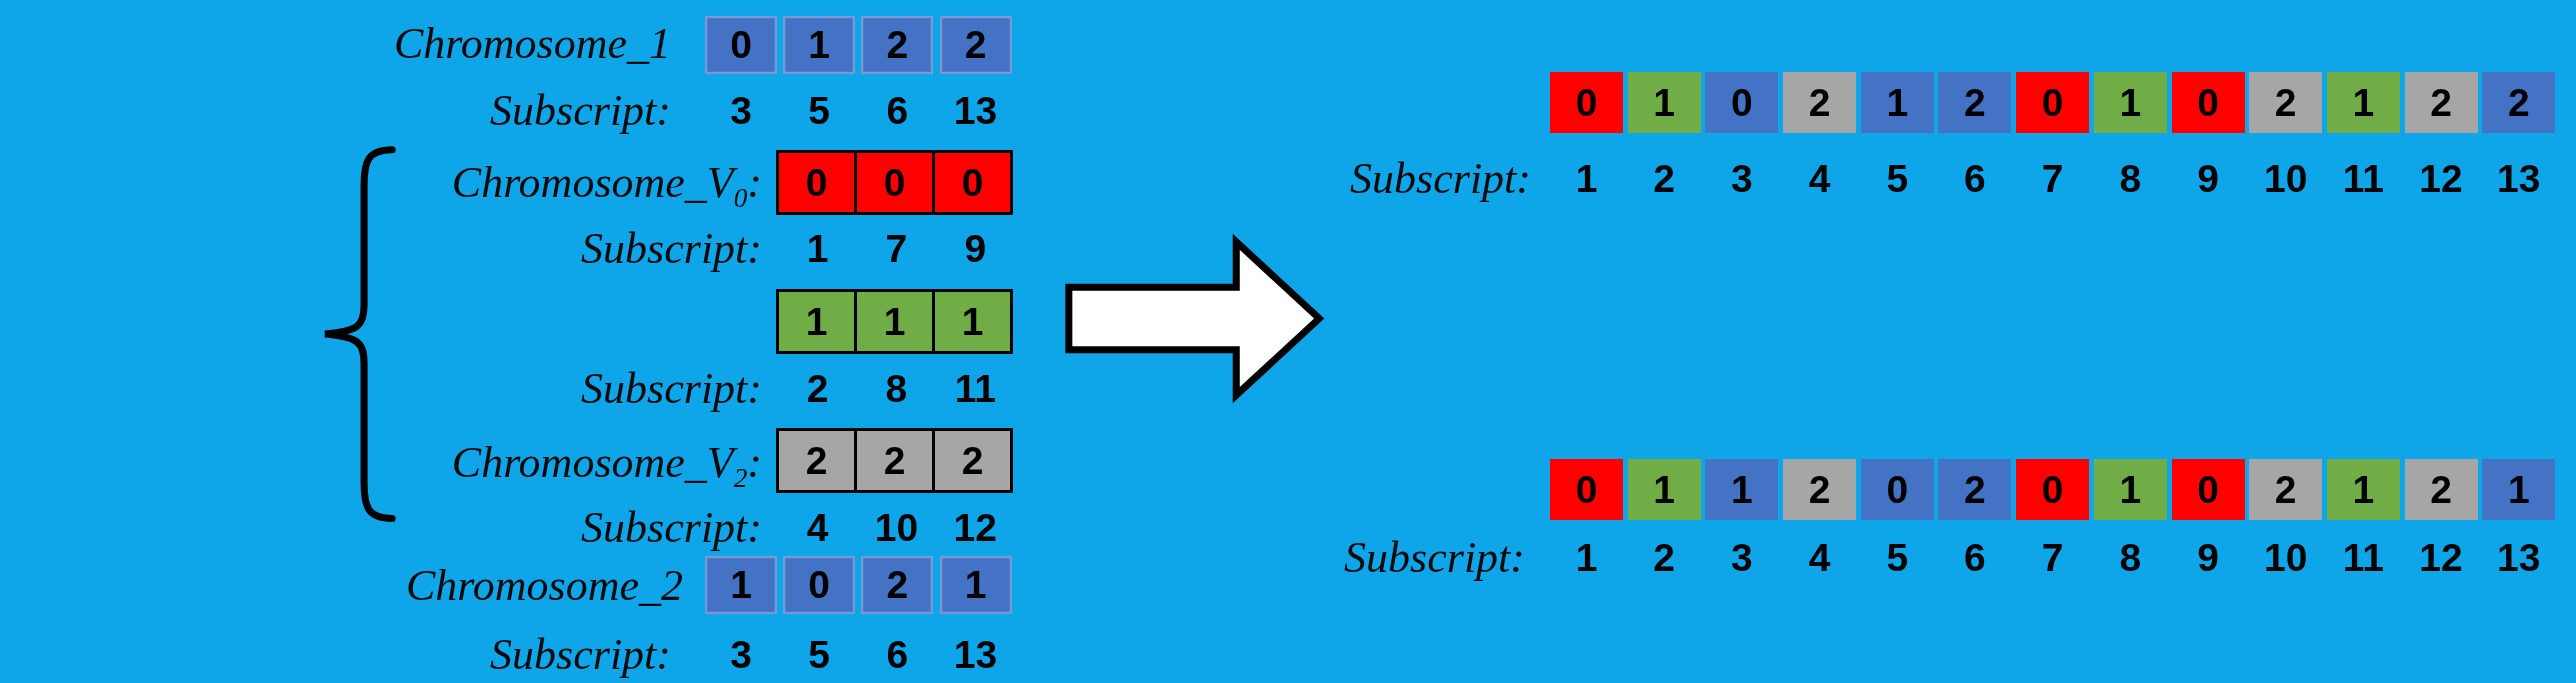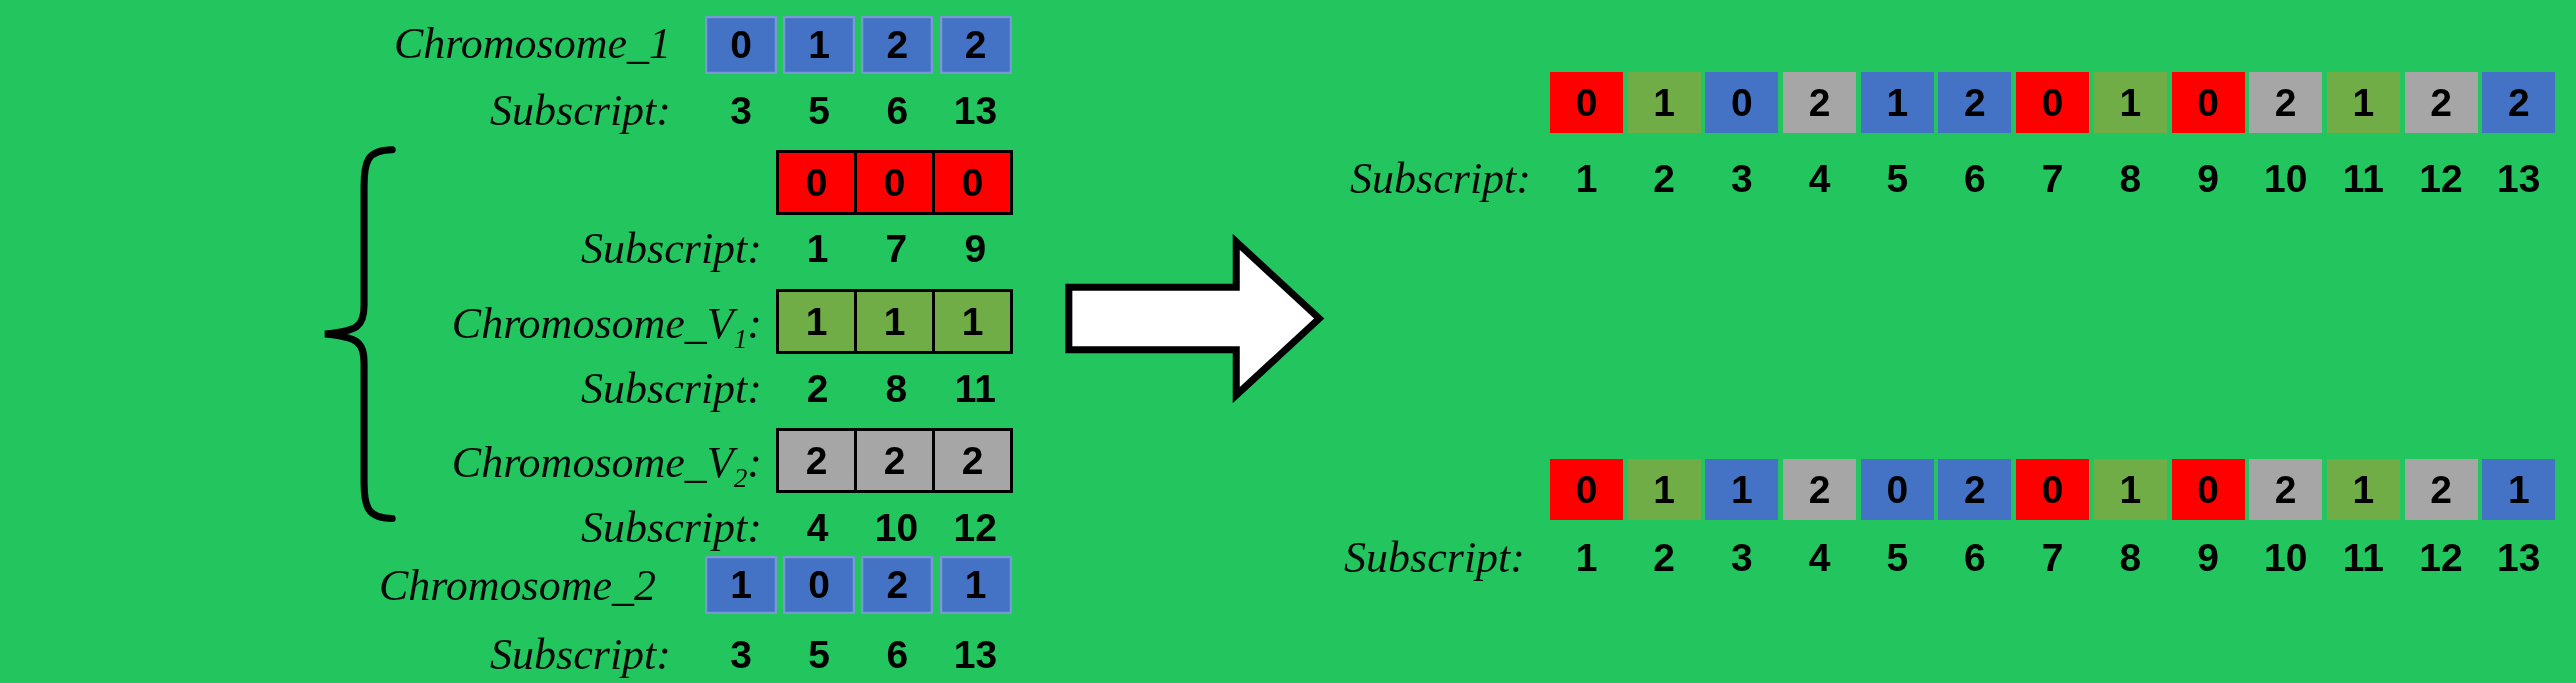--- a/index.html
+++ b/index.html
@@ -1,16 +1,16 @@
 <!DOCTYPE html>
 <html style="font-size:12.5px"><head>
 <meta charset="utf-8">
 <style>
   html,body{margin:0;padding:0;background:#ffffff;}
-  .canvas{position:relative;width:2576px;height:683px;background:#22c55e;overflow:hidden;
+  .canvas{position:relative;width:2576px;height:683px;background:#0ea5e9;overflow:hidden;
           font-family:"Liberation Serif","DejaVu Serif",serif;color:#000;}
   
   .lbl{position:absolute;font-style:italic;font-size:44px;line-height:47px;height:47px;
        text-align:right;white-space:nowrap;color:#0a0a0a;}
   .lbl sub{font-size:0.62em;line-height:0;}
   
   .cellrow{position:absolute;display:flex;gap:6.2px;}
   .cell{width:72px;height:58px;display:flex;align-items:center;justify-content:center;
         font-family:"Liberation Sans","DejaVu Sans",sans-serif;font-weight:bold;font-size:39px;color:#000;}
   
@@ -52,35 +52,35 @@
       <div class="sub">3</div>
       <div class="sub">5</div>
       <div class="sub">6</div>
       <div class="sub">13</div>
     </div>
 
   <svg style="left:314px;top:145px;" width="90" height="379" viewBox="0 0 115 485">
     <path d="M100,6 C68,6 64,22 64,52 L64,205 C64,232 56,238 14,242 C56,246 64,252 64,280 L64,432 C64,462 68,478 100,478" fill="none" stroke="#000" stroke-width="9" stroke-linecap="round"></path>
   </svg>
 
+  <div class="lbl" style="left:297px;top:159px;width:465px;">
+    <span>Chromosome_V</span><sub>0</sub><span>:</span>
+  </div>
   <div class="vblock" style="left:776px;top:150px;">
       <div class="cell" style="background: rgb(255, 0, 0);">0</div>
       <div class="cell" style="background: rgb(255, 0, 0);">0</div>
       <div class="cell" style="background: rgb(255, 0, 0);">0</div>
     </div>
   <div class="lbl" style="left:297px;top:225px;width:465px;">Subscript:</div>
   <div class="subrow vsub" style="left:780px;top:225px;">
       <div class="sub">1</div>
       <div class="sub">7</div>
       <div class="sub">9</div>
     </div>
 
-  <div class="lbl" style="left:297px;top:300px;width:465px;">
-    <span>Chromosome_V</span><sub>1</sub><span>:</span>
-  </div>
   <div class="vblock" style="left:776px;top:289px;">
       <div class="cell" style="background: rgb(112, 173, 71);">1</div>
       <div class="cell" style="background: rgb(112, 173, 71);">1</div>
       <div class="cell" style="background: rgb(112, 173, 71);">1</div>
     </div>
   <div class="lbl" style="left:297px;top:365px;width:465px;">Subscript:</div>
   <div class="subrow vsub" style="left:780px;top:365px;">
       <div class="sub">2</div>
       <div class="sub">8</div>
       <div class="sub">11</div>
@@ -94,21 +94,21 @@
       <div class="cell" style="background: rgb(166, 166, 166);">2</div>
       <div class="cell" style="background: rgb(166, 166, 166);">2</div>
     </div>
   <div class="lbl" style="left:297px;top:504px;width:465px;">Subscript:</div>
   <div class="subrow vsub" style="left:780px;top:504px;">
       <div class="sub">4</div>
       <div class="sub">10</div>
       <div class="sub">12</div>
     </div>
 
-  <div class="lbl" style="left:219px;top:562px;width:437px;">Chromosome_2</div>
+  <div class="lbl" style="left:246px;top:562px;width:437px;">Chromosome_2</div>
   <div class="cellrow bluerow" style="left:705px;top:556px;">
       <div class="cell" style="background: rgb(68, 114, 196);">1</div>
       <div class="cell" style="background: rgb(68, 114, 196);">0</div>
       <div class="cell" style="background: rgb(68, 114, 196);">2</div>
       <div class="cell" style="background: rgb(68, 114, 196);">1</div>
     </div>
   <div class="lbl" style="left:234px;top:631px;width:437px;">Subscript:</div>
   <div class="subrow" style="left:705px;top:631px;">
       <div class="sub">3</div>
       <div class="sub">5</div>

